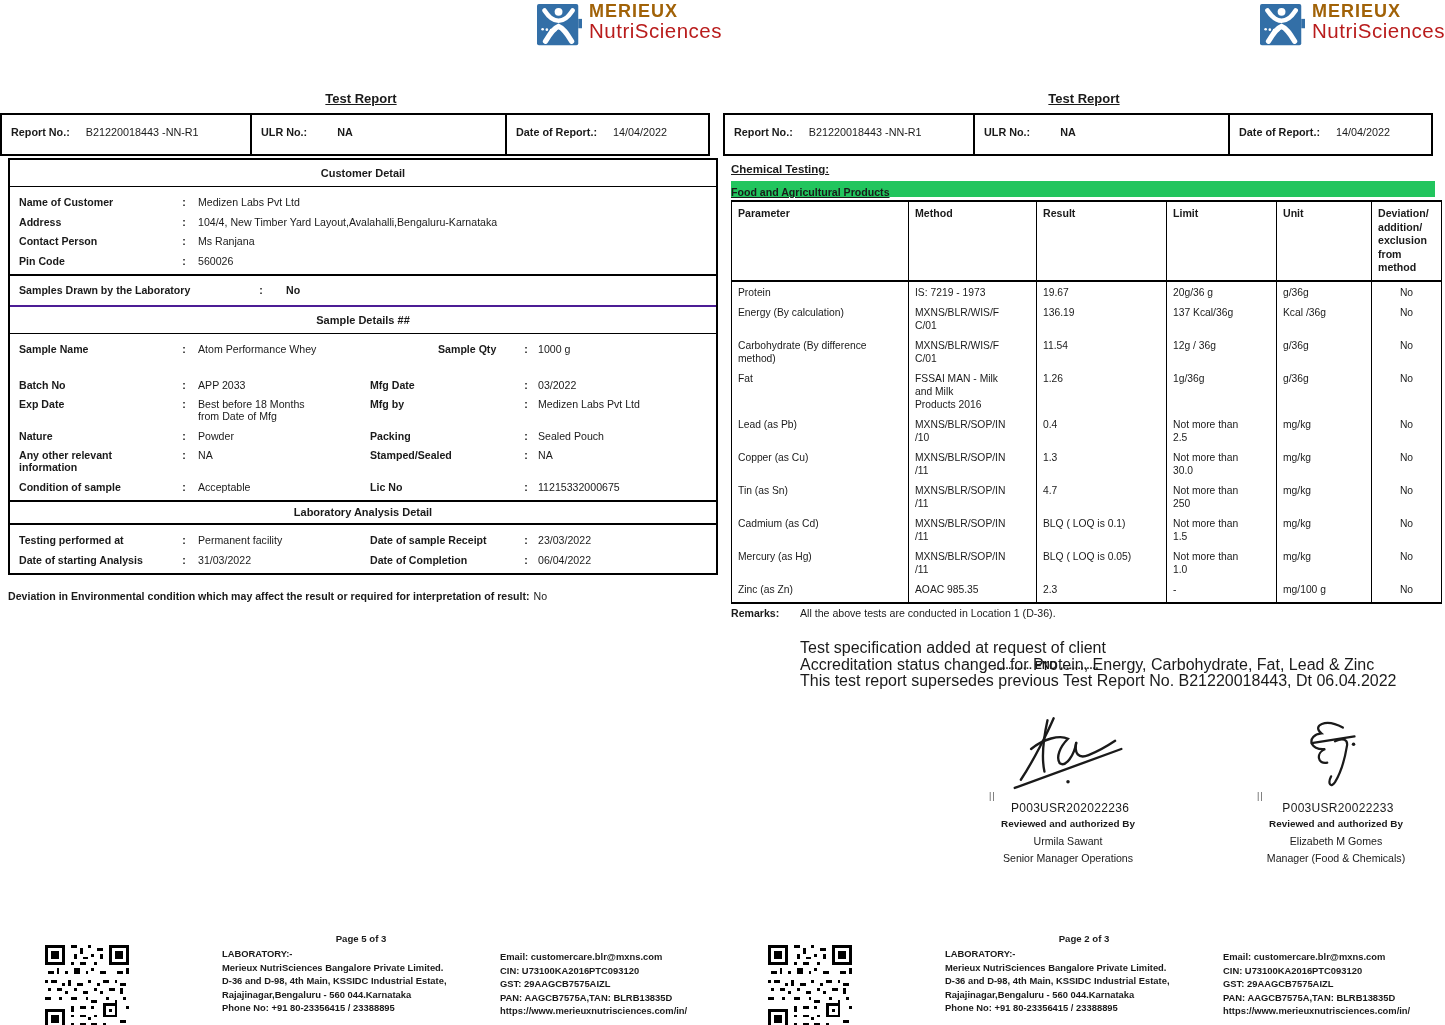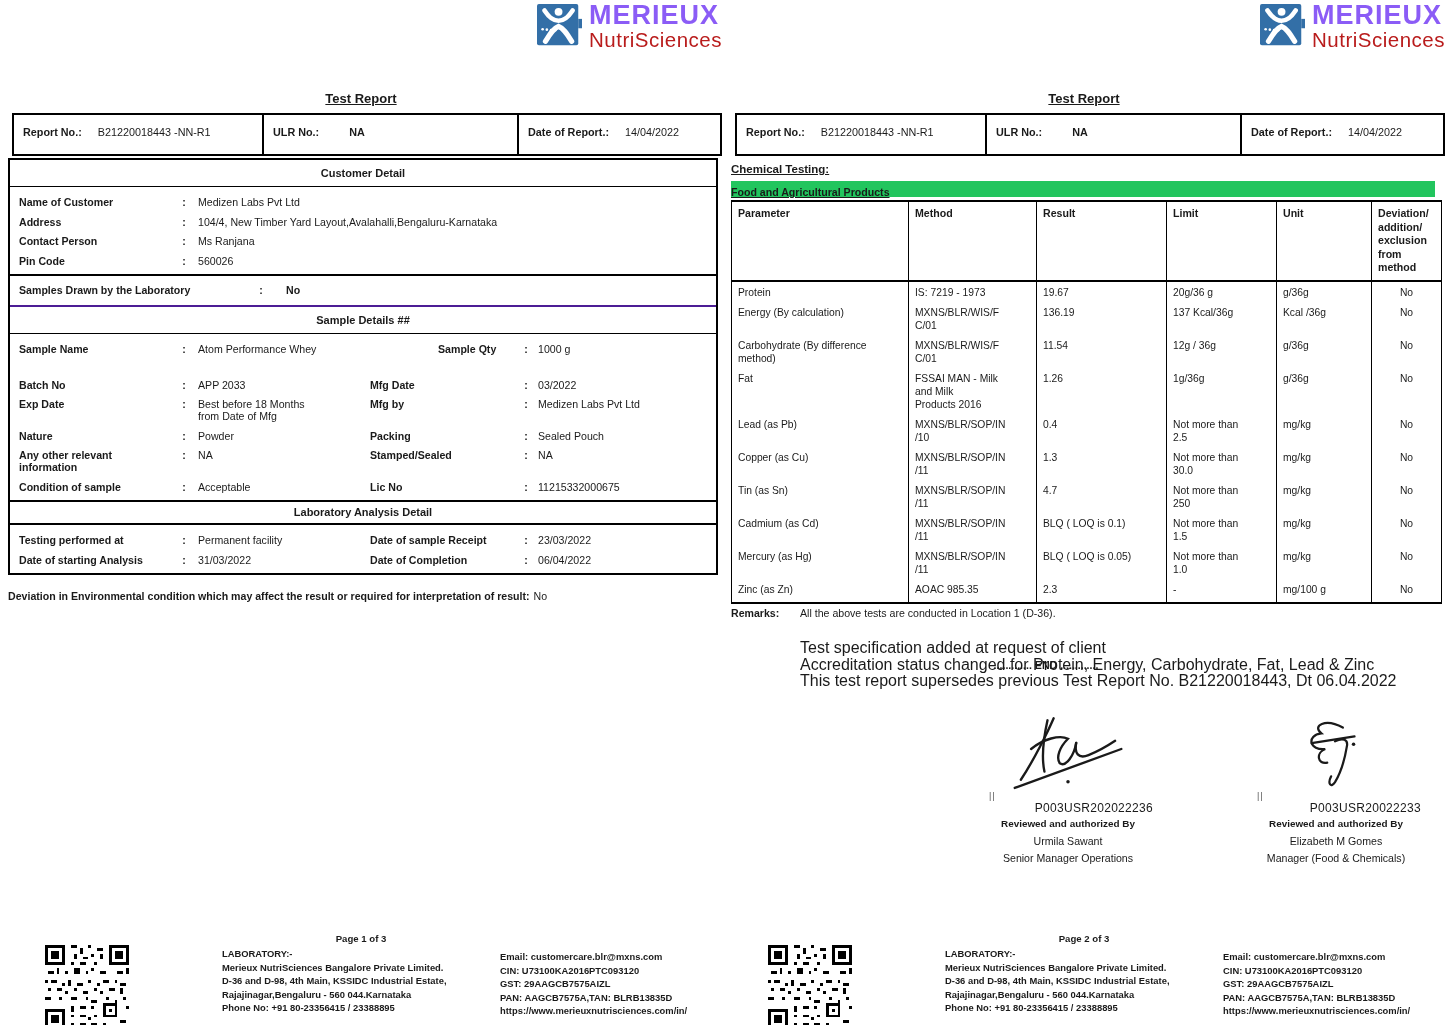--- a/index.html
+++ b/index.html
@@ -5,27 +5,27 @@
   html,body{margin:0;padding:0;background:#fff;}
   body{width:1445px;height:1025px;position:relative;overflow:hidden;
        font-family:"Liberation Sans",sans-serif;color:#1a1a1a;-webkit-font-smoothing:antialiased;}
   .page{position:absolute;top:0;width:722px;height:1025px;background:#fff;}
   #p1{left:0;} #p2{left:723px;}
 
   
   .logo{position:absolute;top:2px;right:0;display:flex;align-items:flex-start;gap:7px;}
   .logo-icon{width:45px;height:45px;flex:0 0 auto;}
   .logo-text{line-height:1;}
-  .logo-top{font-size:27px;font-weight:bold;letter-spacing:1px;color:#8b5cf6;}
+  .logo-top{font-size:18px;font-weight:bold;letter-spacing:1px;color:#a16207;}
   .logo-bottom{font-size:20.5px;color:#b91c1c;letter-spacing:.5px;margin-top:1px;}
 
   
   .doc-title{position:absolute;top:91px;left:0;width:100%;text-align:center;
              font-weight:bold;font-size:13px;text-decoration:underline;}
-  .rep-table{position:absolute;top:113px;left:12px;width:710px;height:43px;
+  .rep-table{position:absolute;top:113px;left:0;width:710px;height:43px;
              border:2px solid #000;display:flex;box-sizing:border-box;font-size:10.8px;}
   .rep-cell{padding:11px 0 0 9px;box-sizing:border-box;}
   .rep-c1{width:250px;border-right:2px solid #000;}
   .rep-c2{width:255px;border-right:2px solid #000;}
   .rep-c3{flex:1;}
   .rep-lab{font-weight:bold;}
   .rep-val{margin-left:16px;}
   .rep-c2 .rep-val{margin-left:30px;font-weight:bold;}
 
   
@@ -77,21 +77,21 @@
   .remarks{position:absolute;top:607px;left:8px;display:flex;font-size:10.6px;width:700px;}
   .remarks .lab{width:69px;}
   .rnotes{position:absolute;top:640px;left:77px;font-size:16px;line-height:16.5px;width:620px;}
   .endline{position:absolute;top:659px;left:8px;width:630px;text-align:center;font-weight:bold;font-size:10.6px;}
 
   
   .sig{position:absolute;width:170px;text-align:center;}
   #sig1{left:260px;top:708px;} #sig2{left:528px;top:712px;}
   .sig svg{display:block;margin:0 auto;}
   .sig .bars{display:block;text-align:left;font-size:9px;color:#555;letter-spacing:1px;margin:2px 0 0 6px;line-height:8px;}
-  .sig .idcode{display:block;text-align:right;font-size:12px;margin:1px 0 3px 4px;letter-spacing:.3px;}
+  .sig .idcode{display:block;text-align:center;font-size:12px;margin:1px 0 3px 4px;letter-spacing:.3px;}
   .sig .rev{font-weight:bold;font-size:9.9px;margin-top:3px;}
   .sig .nm{font-size:10.6px;margin-top:6px;}
   .sig .rl{font-size:10.6px;margin-top:5px;}
 
   
   .footer{position:absolute;top:930px;left:0;width:722px;height:95px;}
   .pglabel{position:absolute;top:3px;left:0;width:100%;text-align:center;font-weight:bold;font-size:9.6px;}
   .qr{position:absolute;left:45px;top:15px;width:84px;height:84px;}
   .lab-block{position:absolute;left:222px;top:17px;font-size:9.4px;font-weight:bold;line-height:13.6px;}
   .contact-block{position:absolute;left:500px;top:20px;font-size:9.4px;font-weight:bold;line-height:13.6px;}
@@ -296,21 +296,21 @@
           </div>
       </div>
     </div>
   </div>
 
   <div class="deviation">
     <span class="dl">Deviation in Environmental condition which may affect the result or required for interpretation of result:</span><span class="dv">No</span>
   </div>
 
   <div class="footer">
-    <div class="pglabel">Page 1 of 3</div>
+    <div class="pglabel">Page 5 of 3</div>
     <svg class="qr" viewBox="0 0 29 29" shape-rendering="crispEdges">
         <use href="#qrsym"></use>
       </svg>
     <div class="lab-block">
       <div>LABORATORY:-</div>
       <div>
           <div>Merieux NutriSciences Bangalore Private Limited.</div>
           <div>D-36 and D-98, 4th Main, KSSIDC Industrial Estate,</div>
           <div>Rajajinagar,Bengaluru - 560 044.Karnataka</div>
           <div>Phone No: +91 80-23356415 / 23388895</div>

